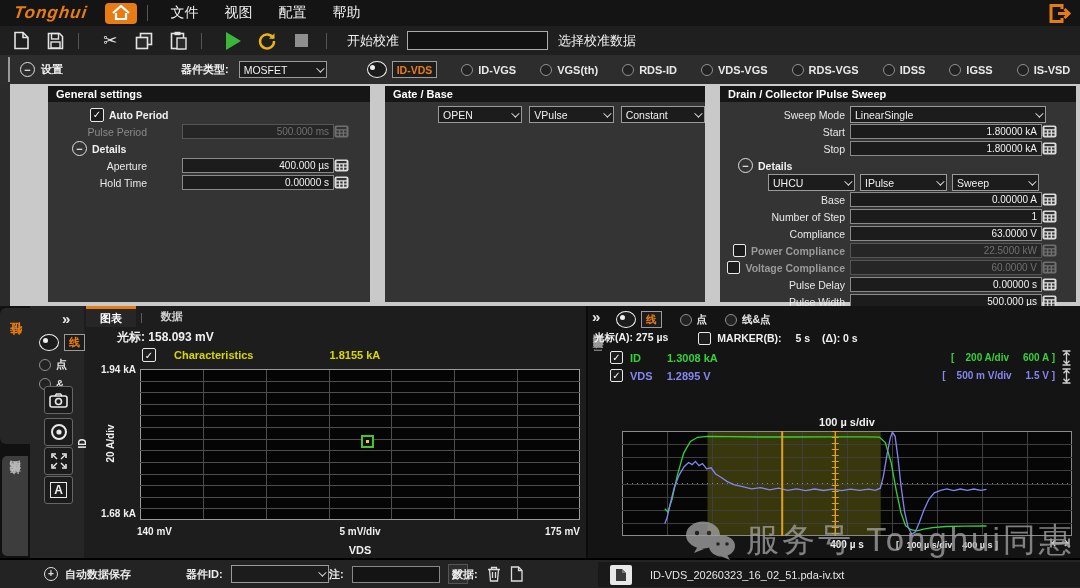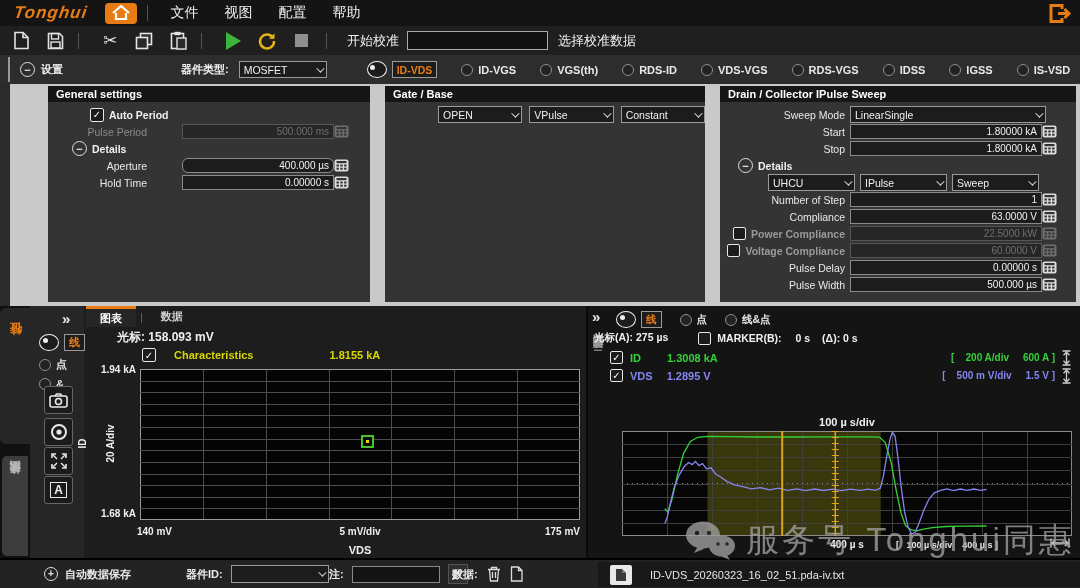--- a/index.html
+++ b/index.html
@@ -229,21 +229,21 @@
             </svg>
           </span>
         </div>
       <div class="prow">
           <span style="width:24px;"></span>
           <span class="circ">−</span>
         <span style="margin-left:5px;font-weight:bold;color:#f0f0f0;">Details</span>
         </div>
       <div class="prow">
           <span class="plabel" style="width:99px;">Aperture</span>
-        <div class="pfield" style="width:142px;margin-left:35px;border-radius:6px;">
+        <div class="pfield" style="width:142px;margin-left:35px;">
             <span>400.000 µs</span>
           </div>
         <span class="calc">
             <svg width="15" height="13" viewBox="0 0 15 13">
               <rect x="0.5" y="0.5" width="14" height="12" rx="2" fill="#dcdcdc"></rect>
               <rect x="2.5" y="2" width="10" height="2.2" fill="#333"></rect>
               <g fill="#333">
                 <rect x="2.5" y="5.5" width="2.4" height="2"></rect>
                 <rect x="6.3" y="5.5" width="2.4" height="2"></rect>
                 <rect x="10.1" y="5.5" width="2.4" height="2"></rect>
@@ -357,20 +357,40 @@
             <span>UHCU</span>
             <span class="chev"></span>
           </span>
           <span class="sel" style="width: 77px;">
             <span>IPulse</span>
             <span class="chev"></span>
           </span>
           <span class="sel" style="width: 77px;">
             <span>Sweep</span>
             <span class="chev"></span>
+          </span>
+        </div>
+        <div class="prow">
+          <span class="plabel" style="width: 125px;">Base</span>
+          <div class="pfield" style="width: 182px; margin-left: 5px;">
+            <span>0.00000 A</span>
+          </div>
+          <span class="calc">
+            <svg width="15" height="13" viewBox="0 0 15 13">
+              <rect x="0.5" y="0.5" width="14" height="12" rx="2" fill="#dcdcdc"></rect>
+              <rect x="2.5" y="2" width="10" height="2.2" fill="#333"></rect>
+              <g fill="#333">
+                <rect x="2.5" y="5.5" width="2.4" height="2"></rect>
+                <rect x="6.3" y="5.5" width="2.4" height="2"></rect>
+                <rect x="10.1" y="5.5" width="2.4" height="2"></rect>
+                <rect x="2.5" y="8.7" width="2.4" height="2"></rect>
+                <rect x="6.3" y="8.7" width="2.4" height="2"></rect>
+                <rect x="10.1" y="8.7" width="2.4" height="2"></rect>
+              </g>
+            </svg>
           </span>
         </div>
         <div class="prow">
           <span class="plabel" style="width: 125px;">Number of Step</span>
           <div class="pfield" style="width: 182px; margin-left: 5px;">
             <span>1</span>
           </div>
           <span class="calc">
             <svg width="15" height="13" viewBox="0 0 15 13">
               <rect x="0.5" y="0.5" width="14" height="12" rx="2" fill="#dcdcdc"></rect>
@@ -615,21 +635,21 @@
         <span class="radio-item">
           <span class="radio"></span>
           <span class="rlabel" style="font-size: 10.5px;">线&amp;点</span>
         </span>
       </div>
 
     <div class="abs row" style="left:6px;top:25px;height:14px;">
       <span class="axis" style="font-size:10.5px;">光标(A): 275 µs</span>
       <span class="cb" style="margin-left:30px;width:11px;height:11px;"></span>
       <span class="axis" style="margin-left:6px;font-size:10.5px;">MARKER(B):</span>
-      <span class="axis" style="margin-left:14px;font-size:10.5px;">0 s</span>
+      <span class="axis" style="margin-left:14px;font-size:10.5px;">5 s</span>
       <span class="axis" style="margin-left:12px;font-size:10.5px;">(Δ): 0 s</span>
     </div>
 
     <div class="abs row" style="left:22px;top:44px;width:462px;height:15px;">
       <span class="cb checked" style="width:11px;height:11px;"></span>
       <span style="color:#35d13a;font-weight:bold;margin-left:7px;">ID</span>
       <span style="color:#35d13a;font-weight:bold;margin-left:26px;">1.3008 kA</span>
       <span class="scaletxt" style="color:#35d13a;margin-left:auto;">[    200 A/div     600 A ]</span>
       <span style="margin-left:6px;">
         <svg width="11" height="16" viewBox="0 0 11 16">

